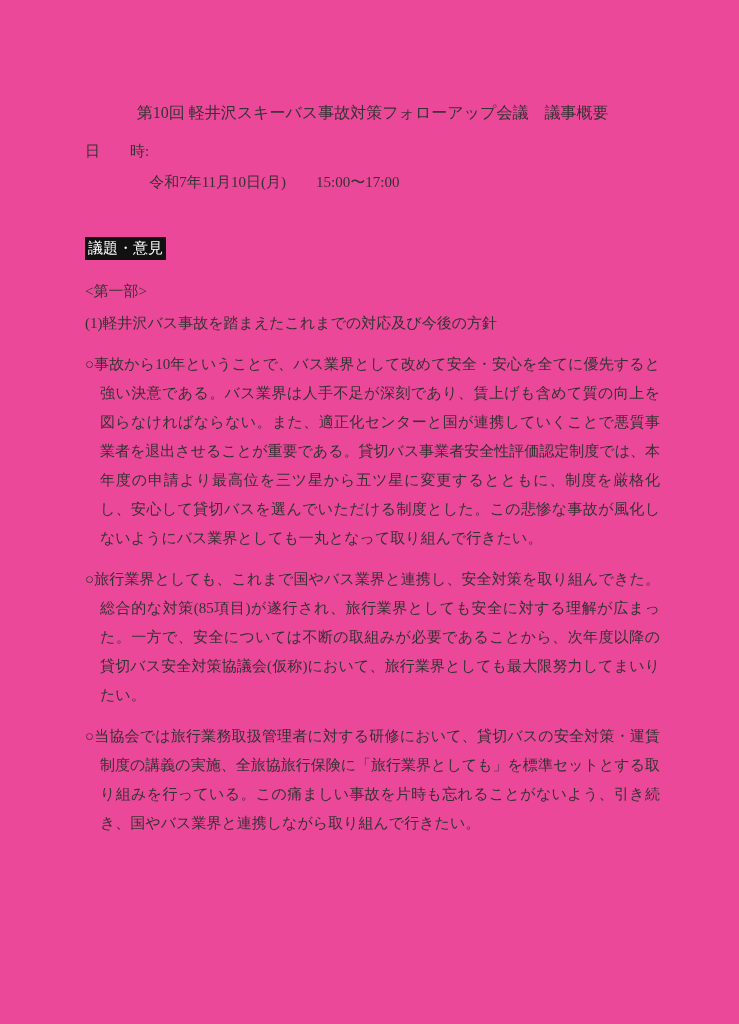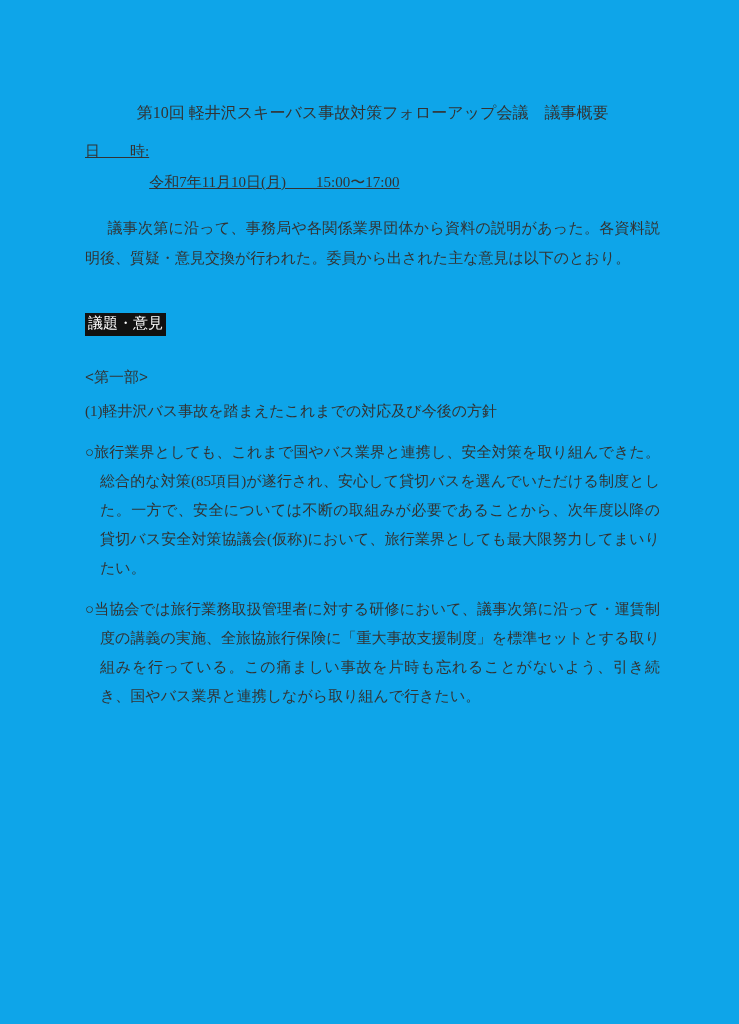--- a/index.html
+++ b/index.html
@@ -12,70 +12,67 @@
     height: 1024px;
     font-family: "Liberation Serif", "DejaVu Serif", serif;
     color: #333333;
   }
   .page {
     box-sizing: border-box;
     width: 739px;
     height: 1024px;
     padding: 100px 79px 0 85px;
     overflow: hidden;
-    background: #0ea5e9;
+    background: #ec4899;
   }
   .doc-title {
     font-size: 16px;
     font-weight: normal;
     line-height: 26px;
     text-align: center;
     margin: 0 0 10px 0;
     white-space: nowrap;
   }
   .meta-row {
     display: flex;
     font-size: 15px;
     line-height: 30px;
     margin-bottom: 6px;
-    text-decoration: underline;
   }
   .meta-label {
     flex: 0 0 auto;
     white-space: pre;
   }
   .meta-value {
     flex: 1 1 auto;
     text-align: justify;
     margin-top: 31px;
   }
   .intro {
     font-size: 15px;
     line-height: 30px;
     margin: 16px 0 0 0;
     text-indent: 1.5em;
     text-align: justify;
   }
   .section-heading {
     margin: 40px 0 0 0;
-    font-family: Liberation Mono, monospace;
   }
   .section-heading .hl {
     display: inline-block;
     background: #111111;
     color: #ffffff;
     font-size: 15px;
     line-height: 23px;
     padding: 0 3px;
   }
   .part-heading {
     font-size: 15px;
     line-height: 30px;
-    margin: 28px 0 0 0;
-    font-family: Liberation Mono, monospace;
+    margin: 16px 0 0 0;
   }
   .item-heading {
     font-size: 15px;
     line-height: 30px;
     margin: 2px 0 0 0;
   }
   .opinion {
     font-size: 15px;
     line-height: 29px;
     margin: 12px 0 0 0;
@@ -91,28 +88,28 @@
 
   <h1 class="doc-title">第10回 軽井沢スキーバス事故対策フォローアップ会議　議事概要</h1>
 
   <div class="meta">
     <div class="meta-row">
       <span class="meta-label">日　　時:</span>
       <span class="meta-value">令和7年11月10日(月)　　15:00〜17:00</span>
     </div>
   </div>
 
-  <p class="intro">議事次第に沿って、事務局や各関係業界団体から資料の説明があった。各資料説明後、質疑・意見交換が行われた。委員から出された主な意見は以下のとおり。</p>
 
   <div class="section-heading">
     <span class="hl">議題・意見</span>
   </div>
 
   <p class="part-heading">&lt;第一部&gt;</p>
 
   <p class="item-heading">(1)軽井沢バス事故を踏まえたこれまでの対応及び今後の方針</p>
 
+  <p class="opinion">○事故から10年ということで、バス業界として改めて安全・安心を全てに優先すると強い決意である。バス業界は人手不足が深刻であり、賃上げも含めて質の向上を図らなければならない。また、適正化センターと国が連携していくことで悪質事業者を退出させることが重要である。貸切バス事業者安全性評価認定制度では、本年度の申請より最高位を三ツ星から五ツ星に変更するとともに、制度を厳格化し、安心して貸切バスを選んでいただける制度とした。この悲惨な事故が風化しないようにバス業界としても一丸となって取り組んで行きたい。</p>
 
-  <p class="opinion">○旅行業界としても、これまで国やバス業界と連携し、安全対策を取り組んできた。総合的な対策(85項目)が遂行され、安心して貸切バスを選んでいただける制度とした。一方で、安全については不断の取組みが必要であることから、次年度以降の貸切バス安全対策協議会(仮称)において、旅行業界としても最大限努力してまいりたい。</p>
+  <p class="opinion">○旅行業界としても、これまで国やバス業界と連携し、安全対策を取り組んできた。総合的な対策(85項目)が遂行され、旅行業界としても安全に対する理解が広まった。一方で、安全については不断の取組みが必要であることから、次年度以降の貸切バス安全対策協議会(仮称)において、旅行業界としても最大限努力してまいりたい。</p>
 
-  <p class="opinion">○当協会では旅行業務取扱管理者に対する研修において、議事次第に沿って・運賃制度の講義の実施、全旅協旅行保険に「重大事故支援制度」を標準セットとする取り組みを行っている。この痛ましい事故を片時も忘れることがないよう、引き続き、国やバス業界と連携しながら取り組んで行きたい。</p>
+  <p class="opinion">○当協会では旅行業務取扱管理者に対する研修において、貸切バスの安全対策・運賃制度の講義の実施、全旅協旅行保険に「旅行業界としても」を標準セットとする取り組みを行っている。この痛ましい事故を片時も忘れることがないよう、引き続き、国やバス業界と連携しながら取り組んで行きたい。</p>
 
 </div>
 
 </body></html>

